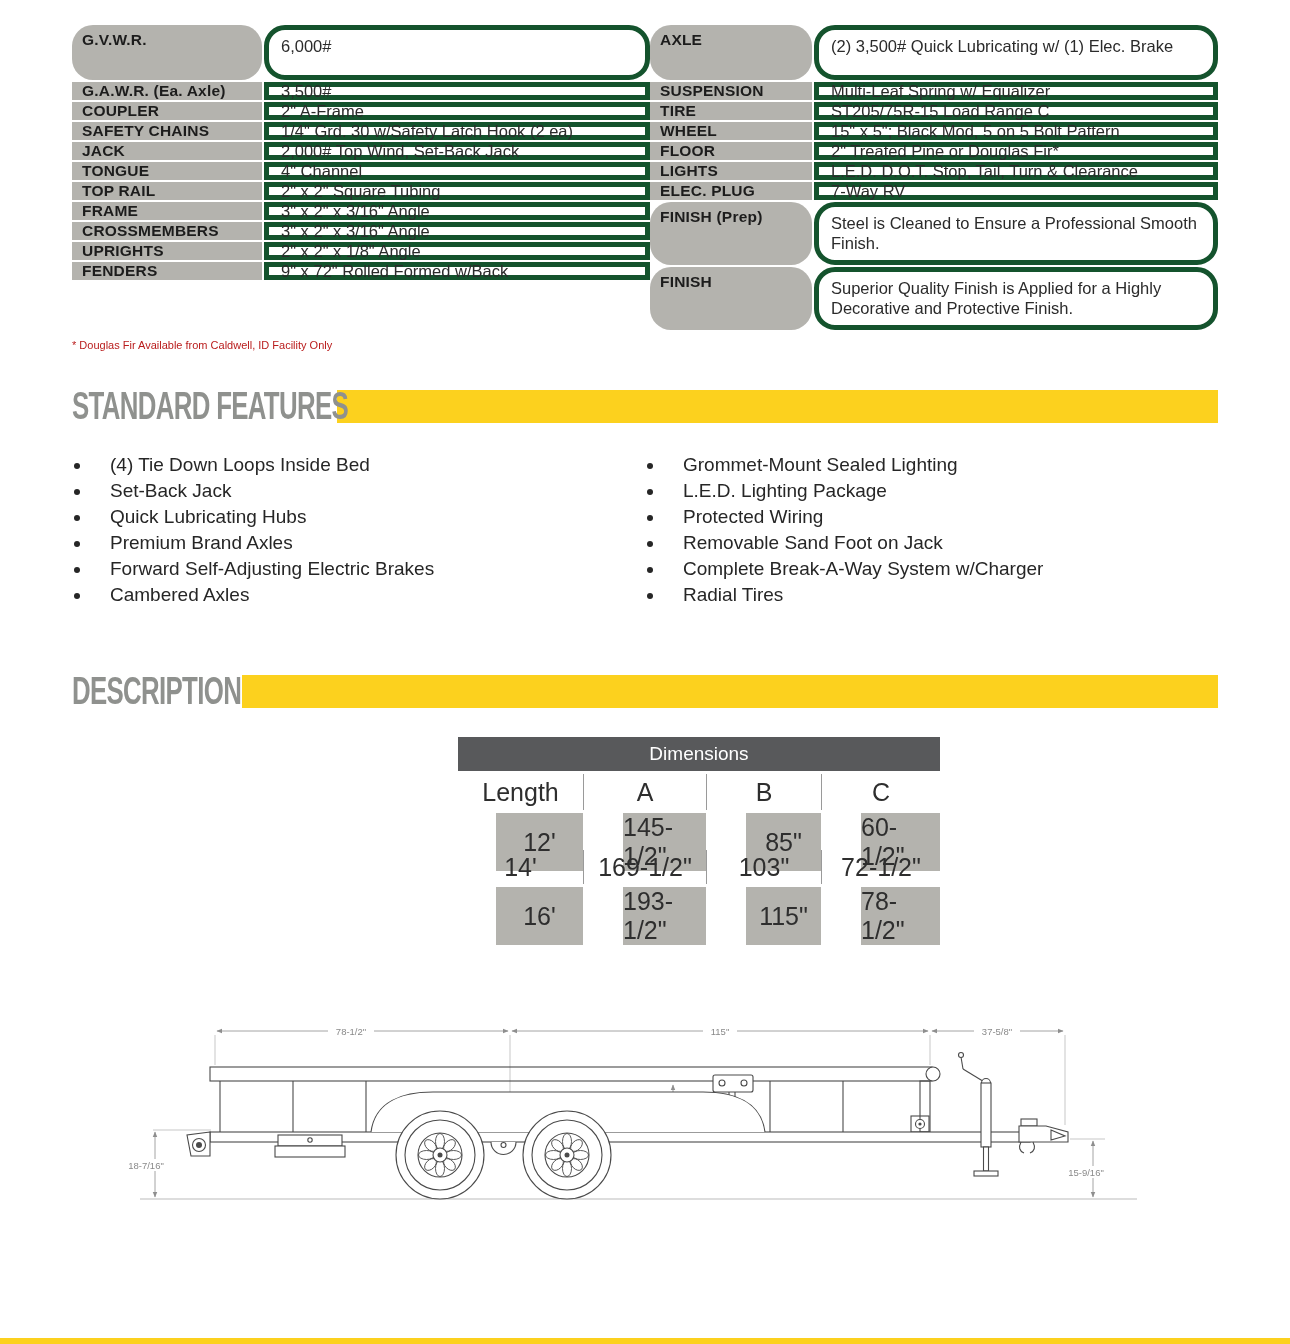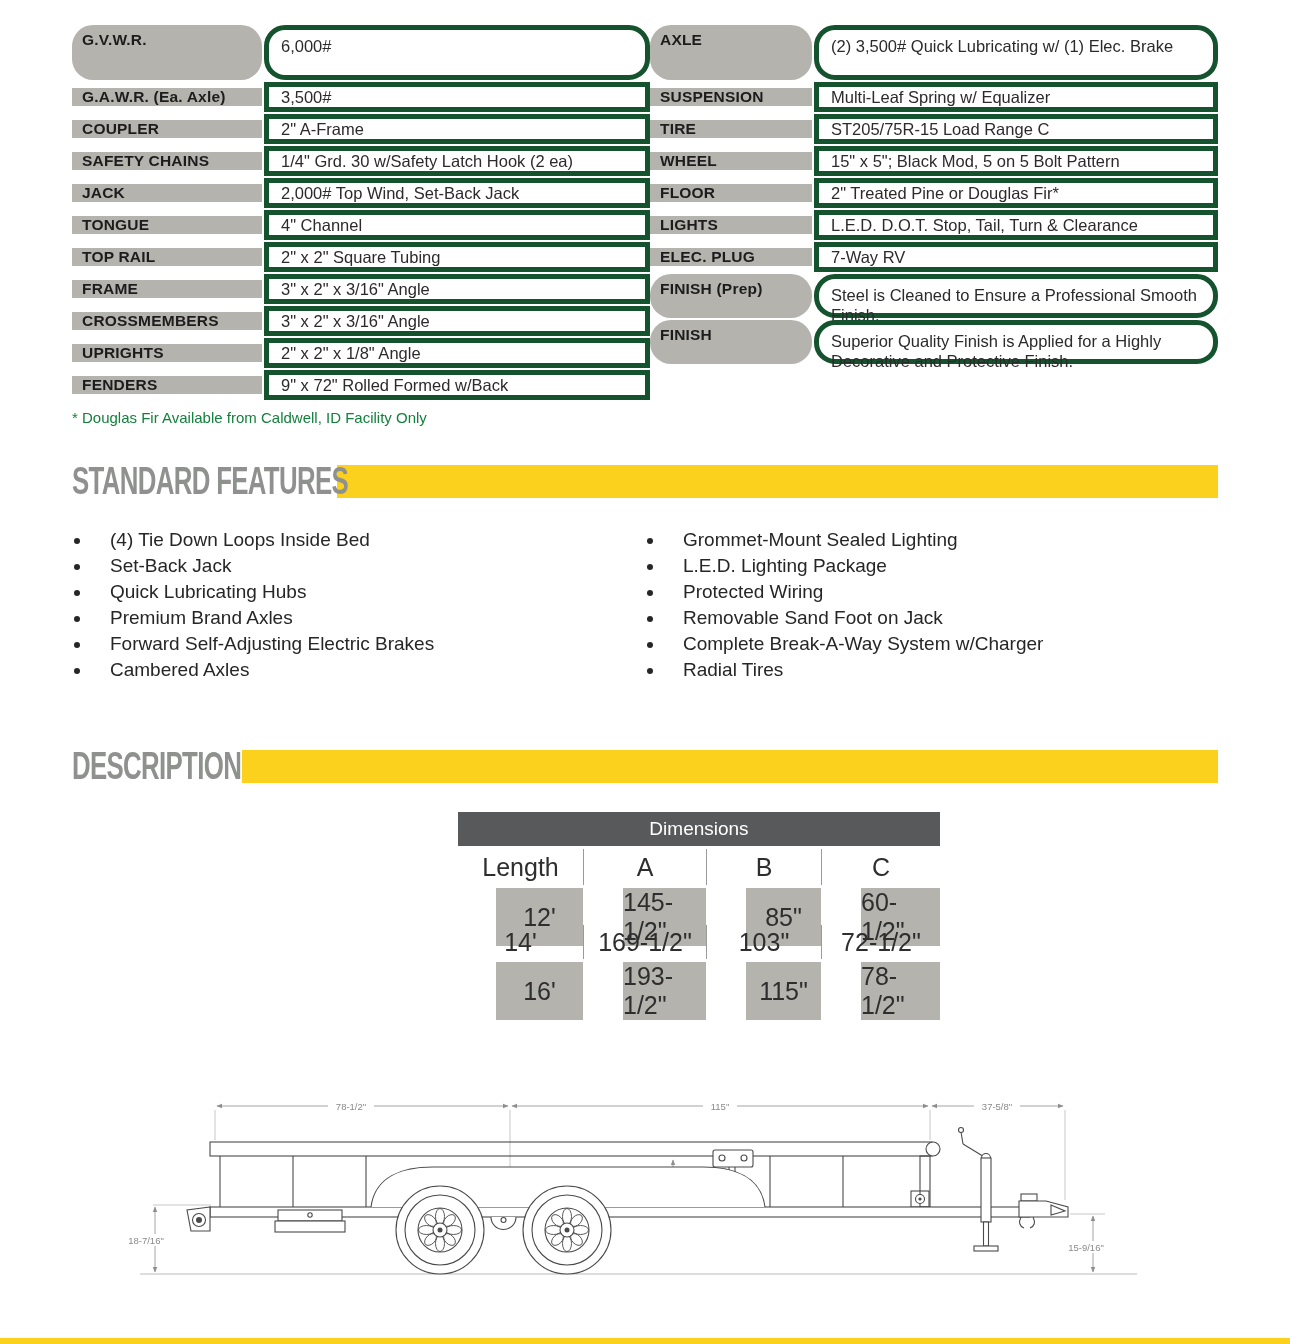--- a/index.html
+++ b/index.html
@@ -7,31 +7,31 @@
         font-family:"Liberation Sans",sans-serif;color:#232323;}
   .content{padding:0 72px;}
 
   
   .spec-wrap{display:flex;margin-top:25px;}
   .spec-col{display:flex;flex-direction:column;}
   .spec-col.left{width:578px;}
   .spec-col.right{width:568px;}
   .srow{display:flex;margin-bottom:2px;}
   .srow>div{display:flex;align-items:center;box-sizing:border-box;line-height:1.22;}
-  .h-std{height:30px;align-items:center;}
+  .h-std{height:18px;}
   .h-tall{height:55px;}
-  .h-dbl{height:44px;}
+  .h-dbl{height:63px;}
   .h-tall>div,.h-dbl>div{align-items:flex-start;padding-top:6px;border-radius:21px;}
   .slabel{background:#b4b3ae;font-weight:700;font-size:15.5px;letter-spacing:.2px;
           padding-left:10px;padding-right:6px;color:#1c1c1c;}
   .left .slabel{width:190px;}
   .right .slabel{width:162px;}
   .svalue{background:#fff;border:5px solid #14532d;margin-left:2px;flex:1;
           font-size:16.5px;padding-left:12px;padding-right:8px;color:#2b2b2b;}
-  .footnote{font-size:15px;margin-top:7px;color:#15803d;}
+  .footnote{font-size:11px;margin-top:7px;color:#b91c1c;}
 
   
   .section-head{display:flex;align-items:center;}
   .head-sf{margin-top:34px;}
   .head-desc{margin-top:62px;}
   .head-text-wrap{overflow:visible;white-space:nowrap;}
   .head-sf .head-text-wrap{width:265px;}
   .head-desc .head-text-wrap{width:170px;}
   .head-text{display:inline-block;font-size:38px;font-weight:700;color:#8f918e;
              letter-spacing:-1px;transform:scaleX(.68);transform-origin:left center;}

